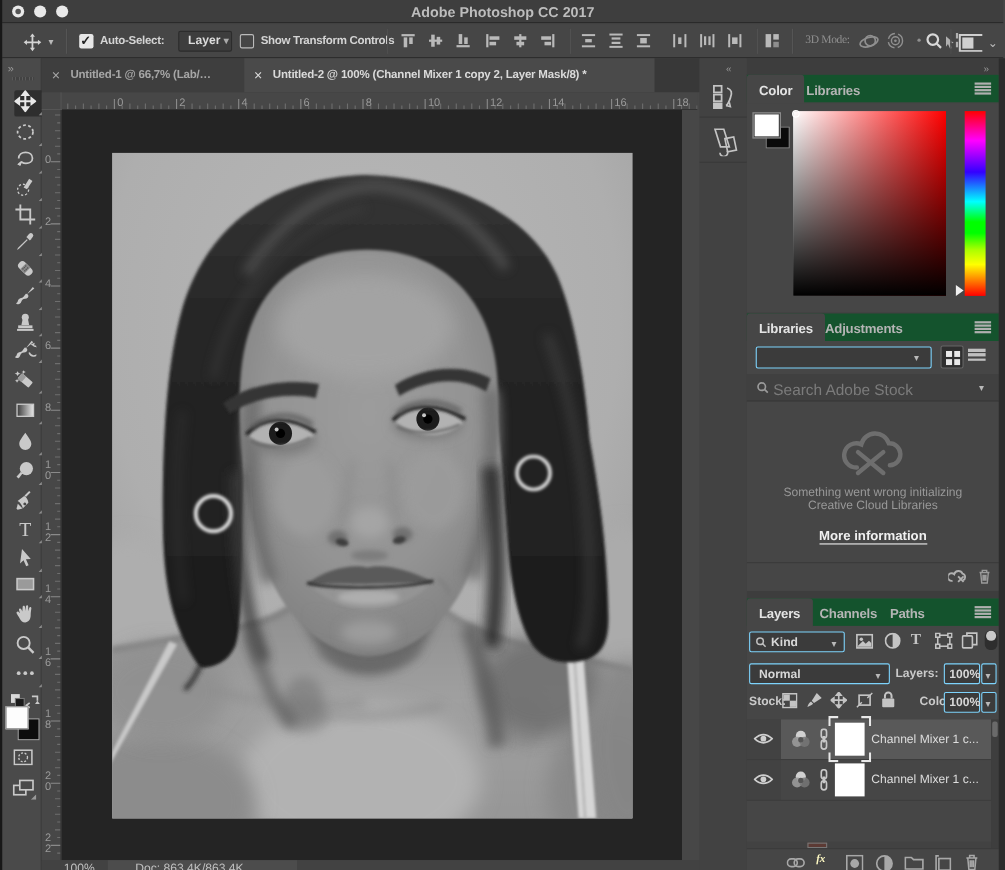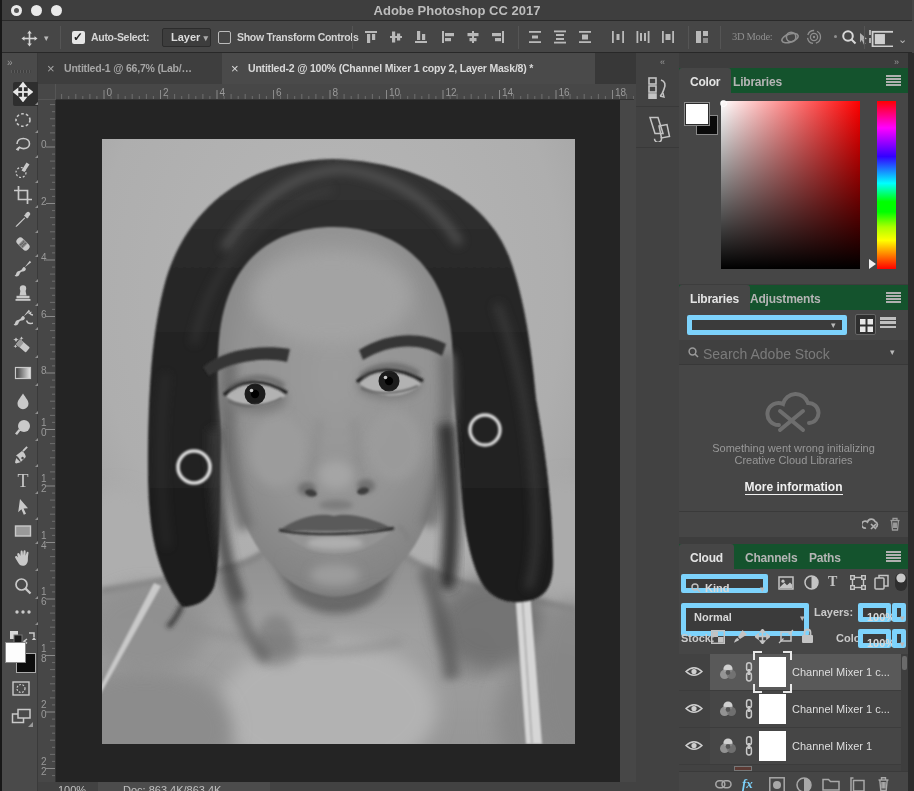--- a/index.html
+++ b/index.html
@@ -40,21 +40,21 @@
 
 #collcol { position:absolute; left:636px; top:53px; width:43px; height:738px; background:#424242; }
 #rightpanel { position:absolute; left:679px; top:53px; width:233px; height:738px; background:#3d3d3d; }
 #rightedge { position:absolute; left:908px; top:53px; width:6px; height:738px; background:#2c2c2c; }
 .panel { position:absolute; left:0; width:229px; background:#464646; }
 .ptabs { position:absolute; left:0; top:0; width:229px; height:25px; background:#14532d; }
 .ptab { position:absolute; top:0; height:26px; padding:7px 11px 0 11px; font-size:12px; font-weight:bold; color:#b5b5b5; letter-spacing:-0.2px; }
 .ptab.active { background:#464646; color:#e4e4e4; border-radius:3px 3px 0 0; }
 .hamb { position:absolute; right:7px; top:7px; width:15px; height:11px; }
 .hamb div { height:2px; background:#b0b0b0; margin-bottom:1px; }
-.field { position:absolute; background:#3b3b3b; border:5px solid #7dd3fc; border-radius:2px; }
+.field { position:absolute; background:#3b3b3b; border:1px solid #7dd3fc; border-radius:2px; }
 .chev { position:absolute; color:#b9b9b9; font-size:9px; }
 </style>
 </head>
 <body>
 <div id="win">
 
   <div id="titlebar">
     <div class="dot" style="left:9px;"></div>
     <div class="dot" style="left:29px;"></div>
     <div class="dot" style="left:49px;"></div>
@@ -937,21 +937,21 @@
                 <path d="M4 3.5 v-2 h4 v2"></path>
                 <path d="M2.5 3.5 l1 9.5 h5 l1 -9.5"></path>
                 <path d="M4.7 5.5 v5.5 M6 5.5 v5.5 M7.3 5.5 v5.5"></path>
               </g>
             </svg>
   </div>
 </div>
       </div>
     <div id="layerspanel" class="panel" style="top:491px;height:247px;">
 <div class="ptabs">
-          <div class="ptab active" style="left:0;">Cloud</div>
+          <div class="ptab active" style="left:0;">Layers</div>
           <div class="ptab" style="left:55px;">Channels</div>
           <div class="ptab" style="left:119px;">Paths</div>
 <div class="hamb">
             <div></div>
             <div></div>
             <div></div>
             <div></div>
           </div>
         </div>
 <div class="abs" style="left:0;top:26px;width:229px;height:221px;background:#464646;">
@@ -996,21 +996,21 @@
             <g fill="none" stroke="#c4c4c4" stroke-width="1.5">
               <rect x="1" y="4" width="9" height="11" rx="1"></rect>
               <path d="M5 4 V1.5 H14 V12 H10"></path>
             </g>
           </svg>
   <svg class="abs" style="left:216px;top:3px;" width="12" height="18">
             <rect x="0" y="0" width="12" height="18" rx="6" fill="#2e2e2e"></rect>
             <circle cx="6" cy="5" r="4.6" fill="#c9c9c9"></circle>
           </svg>
 
-  <div class="field" style="left:2px;top:33px;width:128px;height:33px;">
+  <div class="field" style="left:2px;top:33px;width:128px;height:19px;">
             <span style="position:absolute;left:8px;top:3px;font-size:11px;font-weight:bold;color:#d8d8d8;">Normal</span>
             <div class="chev" style="left:114px;top:5px;">▾</div>
           </div>
   <div class="abs" style="left:135px;top:36px;font-size:11px;font-weight:bold;color:#cacaca;">Layers:</div>
   <div class="field" style="left:179px;top:33px;width:33px;height:19px;">
             <span style="position:absolute;left:4px;top:3px;font-size:11px;font-weight:bold;color:#d8d8d8;">100%</span>
           </div>
   <div class="field" style="left:213px;top:33px;width:14px;height:19px;">
             <div class="chev" style="left:3px;top:5px;">▾</div>
           </div>
@@ -1094,42 +1094,20 @@
     <svg class="abs" style="left:65px;top:8px;" width="10" height="20" viewBox="0 0 10 20">
               <g fill="none" stroke="#c8c8c8" stroke-width="1.5">
                 <rect x="2.6" y="0.8" width="4.8" height="8.2" rx="2.4"></rect>
                 <rect x="2.6" y="10.8" width="4.8" height="8.2" rx="2.4"></rect>
                 <path d="M5 7 L5 13" stroke-width="2.2"></path>
               </g>
             </svg>
     <div class="abs" style="left:80px;top:3px;width:27px;height:30px;background:#fff;"></div>
     <div class="abs" style="left:113px;top:12px;font-size:11px;color:#dedede;">Channel Mixer 1 c...</div>
   </div>
-  <div class="abs" style="left:0;top:158px;width:222px;height:37px;background:#424242;border-bottom:1px solid #3c3c3c;">
-    <div class="abs" style="left:31px;top:0;width:191px;height:36px;background:#464646;"></div>
-    <svg class="abs" style="left:6px;top:11px;" width="18" height="13" viewBox="0 0 18 13">
-              <path d="M1 6.5 Q9 -1 17 6.5 Q9 14 1 6.5 Z" fill="none" stroke="#cfcfcf" stroke-width="1.5"></path>
-              <circle cx="9" cy="6.5" r="2.6" fill="#cfcfcf"></circle>
-            </svg>
-    <svg class="abs" style="left:40px;top:9px;" width="18" height="18">
-      <circle cx="9" cy="6" r="4.6" fill="#d8d8d8" opacity="0.95"></circle>
-              <circle cx="5.6" cy="11.4" r="4.6" fill="#9a9a9a" opacity="0.9"></circle>
-              <circle cx="12.4" cy="11.4" r="4.6" fill="#777" opacity="0.85"></circle>
-              <circle cx="9" cy="9.5" r="2.4" fill="#555"></circle>
-    </svg>
-    <svg class="abs" style="left:65px;top:8px;" width="10" height="20" viewBox="0 0 10 20">
-              <g fill="none" stroke="#c8c8c8" stroke-width="1.5">
-                <rect x="2.6" y="0.8" width="4.8" height="8.2" rx="2.4"></rect>
-                <rect x="2.6" y="10.8" width="4.8" height="8.2" rx="2.4"></rect>
-                <path d="M5 7 L5 13" stroke-width="2.2"></path>
-              </g>
-            </svg>
-    <div class="abs" style="left:80px;top:3px;width:27px;height:30px;background:#fff;"></div>
-    <div class="abs" style="left:113px;top:12px;font-size:11px;color:#dedede;">Channel Mixer 1</div>
-  </div>
   <svg class="abs" style="left:74px;top:81px;" width="39" height="42">
     <g stroke="#e8e8e8" stroke-width="2" fill="none">
       <path d="M1 9 V1 H9"></path>
               <path d="M30 1 H38 V9"></path>
               <path d="M38 33 V41 H30"></path>
               <path d="M9 41 H1 V33"></path>
     </g>
   </svg>
   <div class="abs" style="left:0;top:195px;width:222px;height:6px;background:#424242;">
     <div class="abs" style="left:55px;top:1px;width:18px;height:5px;background:#5c3a34;border:1px solid #777;"></div>
@@ -1137,21 +1115,21 @@
   <div class="abs" style="left:222px;top:84px;width:7px;height:117px;background:#3e3e3e;">
     <div class="abs" style="left:1px;top:2px;width:5px;height:14px;background:#6a6a6a;border-radius:2px;"></div>
   </div>
   <div class="abs" style="left:0;top:201px;width:229px;height:26px;border-top:1px solid #3a3a3a;background:#464646;">
     <svg class="abs" style="left:36px;top:8px;" width="17" height="9" viewBox="0 0 17 9">
               <g fill="none" stroke="#a8a8a8" stroke-width="1.5">
                 <rect x="0.8" y="0.8" width="9" height="7" rx="3.5"></rect>
                 <rect x="7" y="0.8" width="9" height="7" rx="3.5"></rect>
               </g>
             </svg>
-    <div class="abs" style="left:63px;top:4px;font-size:13px;font-style:italic;font-weight:bold;color:#7dd3fc;font-family:'Liberation Serif',serif;">fx</div>
+    <div class="abs" style="left:63px;top:4px;font-size:10px;font-style:italic;font-weight:bold;color:#fef9c3;font-family:'Liberation Serif',serif;">fx</div>
     <svg class="abs" style="left:90px;top:5px;" width="16" height="16">
               <rect x="0.8" y="0.8" width="14.4" height="14.4" fill="none" stroke="#a8a8a8" stroke-width="1.5"></rect>
               <circle cx="8" cy="8" r="4" fill="#a8a8a8"></circle>
             </svg>
     <svg class="abs" style="left:117px;top:5px;" width="16" height="16">
               <circle cx="8" cy="8" r="7" fill="none" stroke="#a8a8a8" stroke-width="1.5"></circle>
               <path d="M8 1 A7 7 0 0 1 8 15 Z" fill="#a8a8a8"></path>
             </svg>
     <svg class="abs" style="left:143px;top:6px;" width="18" height="13">
               <path d="M1 12 V1.5 H6.5 L8.5 3.5 H17 V12 Z" fill="none" stroke="#a8a8a8" stroke-width="1.5"></path>

